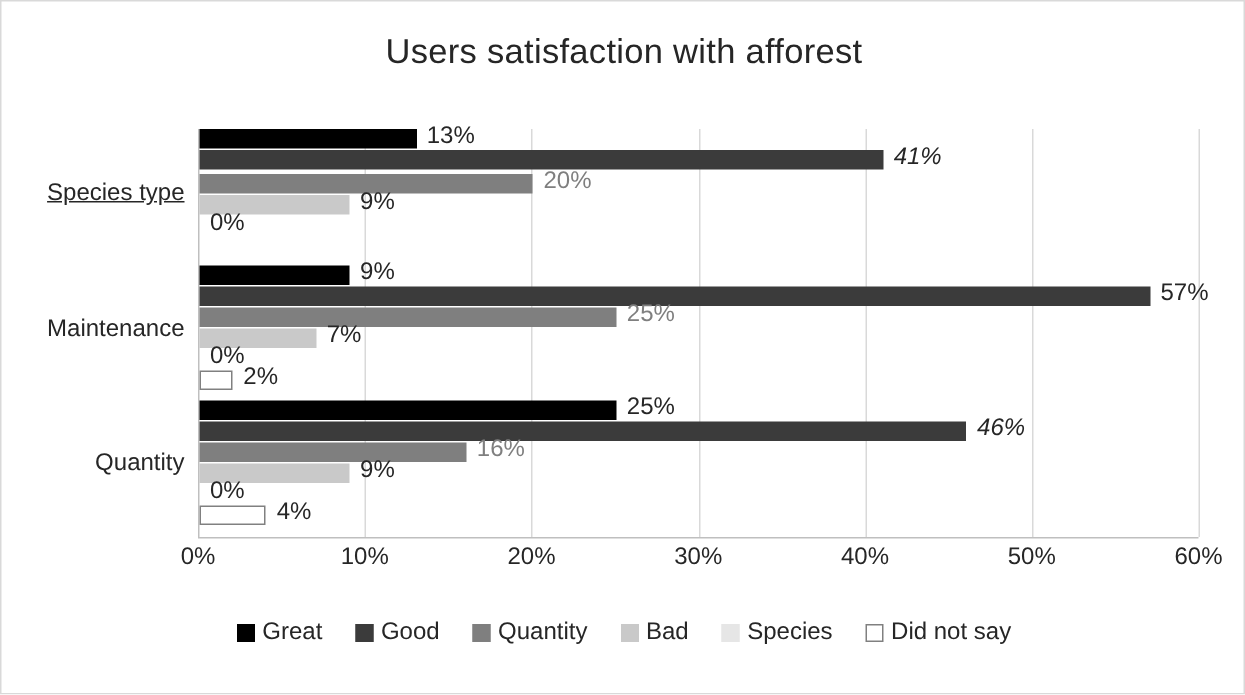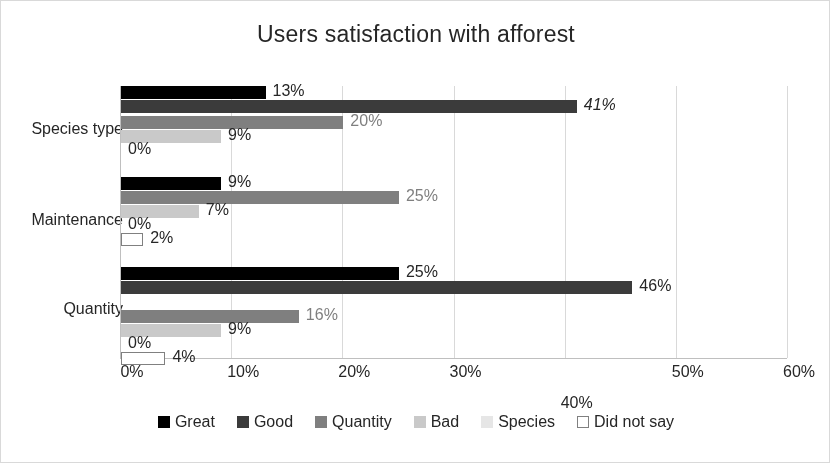--- a/index.html
+++ b/index.html
@@ -29,21 +29,21 @@
     width: 830px;
     text-align: center;
     font-size: 23px;
     color: #262626;
     letter-spacing: 0.2px;
   }
 
   
   #plot-area {
     position: absolute;
-    left: 119px;
+    left: 131px;
     top: 85px;
     width: 667px;
     height: 272px;
   }
 
   .gridline {
     position: absolute;
     top: 0;
     width: 1px;
     height: 272px;
@@ -162,21 +162,21 @@
   }
 </style>
 </head>
 <body>
 
 <div id="chart-frame">
 
   <div id="chart-title">Users satisfaction with afforest</div>
 
   <div id="cat-labels">
-      <div class="cat-label" style="top: 34.3333px;">Species type</div>
+      <div class="cat-label" style="top: 34.3333px; text-decoration: underline;">Species type</div>
       <div class="cat-label" style="top: 125px;">Maintenance</div>
       <div class="cat-label" style="top: 214px;">Quantity</div>
     </div>
 
   <div id="plot-area">
     <div class="axis-line-y"></div>
     <div class="axis-line-x"></div>
   <div class="gridline" style="left: 111.167px;"></div>
       <div class="gridline" style="left: 222.333px;"></div>
       <div class="gridline" style="left: 333.5px;"></div>
@@ -204,20 +204,24 @@
           <div class="bar" style="width: 0px; height: 1px; background: transparent; border-top: 1px solid rgb(191, 191, 191); top: 6px;"></div>
           <span class="bar-label" style="left: 7px;">0%</span>
         </div>
       </div>
       <div class="cat-group" style="top: 90.5px;">
         <div class="bar-row" style="height: 13px; margin-bottom: 1px;">
           <div class="bar" style="width: 100.05px; height: 13px; background: rgb(0, 0, 0);"></div>
           <span class="bar-label" style="left: 107.05px;">9%</span>
         </div>
         <div class="bar-row" style="height: 13px; margin-bottom: 1px;">
+          <div class="bar" style="width: 633.65px; height: 13px; background: rgb(59, 59, 59);"></div>
+          <span class="bar-label" style="left: 640.65px;">57%</span>
+        </div>
+        <div class="bar-row" style="height: 13px; margin-bottom: 1px;">
           <div class="bar" style="width: 277.917px; height: 13px; background: rgb(127, 127, 127);"></div>
           <span class="bar-label gray" style="left: 284.917px;">25%</span>
         </div>
         <div class="bar-row" style="height: 13px; margin-bottom: 1px;">
           <div class="bar" style="width: 77.8167px; height: 13px; background: rgb(201, 201, 201);"></div>
           <span class="bar-label" style="left: 84.8167px;">7%</span>
         </div>
         <div class="bar-row" style="height: 13px; margin-bottom: 1px;">
           <div class="bar" style="width: 0px; height: 1px; background: transparent; border-top: 1px solid rgb(191, 191, 191); top: 6px;"></div>
           <span class="bar-label" style="left: 7px;">0%</span>
@@ -225,21 +229,21 @@
         <div class="bar-row" style="height: 13px; margin-bottom: 1px;">
           <div class="bar" style="width: 22.2333px; height: 13px; background: rgb(255, 255, 255); border: 1px solid rgb(128, 128, 128);"></div>
           <span class="bar-label" style="left: 29.2333px;">2%</span>
         </div>
       </div>
       <div class="cat-group" style="top: 181.167px;">
         <div class="bar-row" style="height: 13px; margin-bottom: 1px;">
           <div class="bar" style="width: 277.917px; height: 13px; background: rgb(0, 0, 0);"></div>
           <span class="bar-label" style="left: 284.917px;">25%</span>
         </div>
-        <div class="bar-row" style="height: 13px; margin-bottom: 16px;">
+        <div class="bar-row" style="height: 13px; margin-bottom: 1px; font-style: italic;">
           <div class="bar" style="width: 511.367px; height: 13px; background: rgb(59, 59, 59);"></div>
           <span class="bar-label" style="left: 518.367px;">46%</span>
         </div>
         <div class="bar-row" style="height: 13px; margin-bottom: 1px;">
           <div class="bar" style="width: 177.867px; height: 13px; background: rgb(127, 127, 127);"></div>
           <span class="bar-label gray" style="left: 184.867px;">16%</span>
         </div>
         <div class="bar-row" style="height: 13px; margin-bottom: 1px;">
           <div class="bar" style="width: 100.05px; height: 13px; background: rgb(201, 201, 201);"></div>
           <span class="bar-label" style="left: 107.05px;">9%</span>
@@ -253,21 +257,21 @@
           <span class="bar-label" style="left: 51.4667px;">4%</span>
         </div>
       </div>
     </div>
 
   <div id="x-ticks">
       <div class="x-tick" style="left: 0px;">0%</div>
       <div class="x-tick" style="left: 111.167px;">10%</div>
       <div class="x-tick" style="left: 222.333px;">20%</div>
       <div class="x-tick" style="left: 333.5px; text-align: right;">30%</div>
-      <div class="x-tick" style="left: 444.667px; margin-top: 31px;">40%</div>
+      <div class="x-tick" style="left: 444.667px;">40%</div>
       <div class="x-tick" style="left: 555.833px;">50%</div>
       <div class="x-tick" style="left: 667px;">60%</div>
     </div>
 
   <div id="legend">
       <div class="legend-item">
         <span class="legend-swatch" style="background: rgb(0, 0, 0); border: 1px solid rgb(0, 0, 0);"></span>
         <span class="legend-text">Great</span>
       </div>
       <div class="legend-item">

